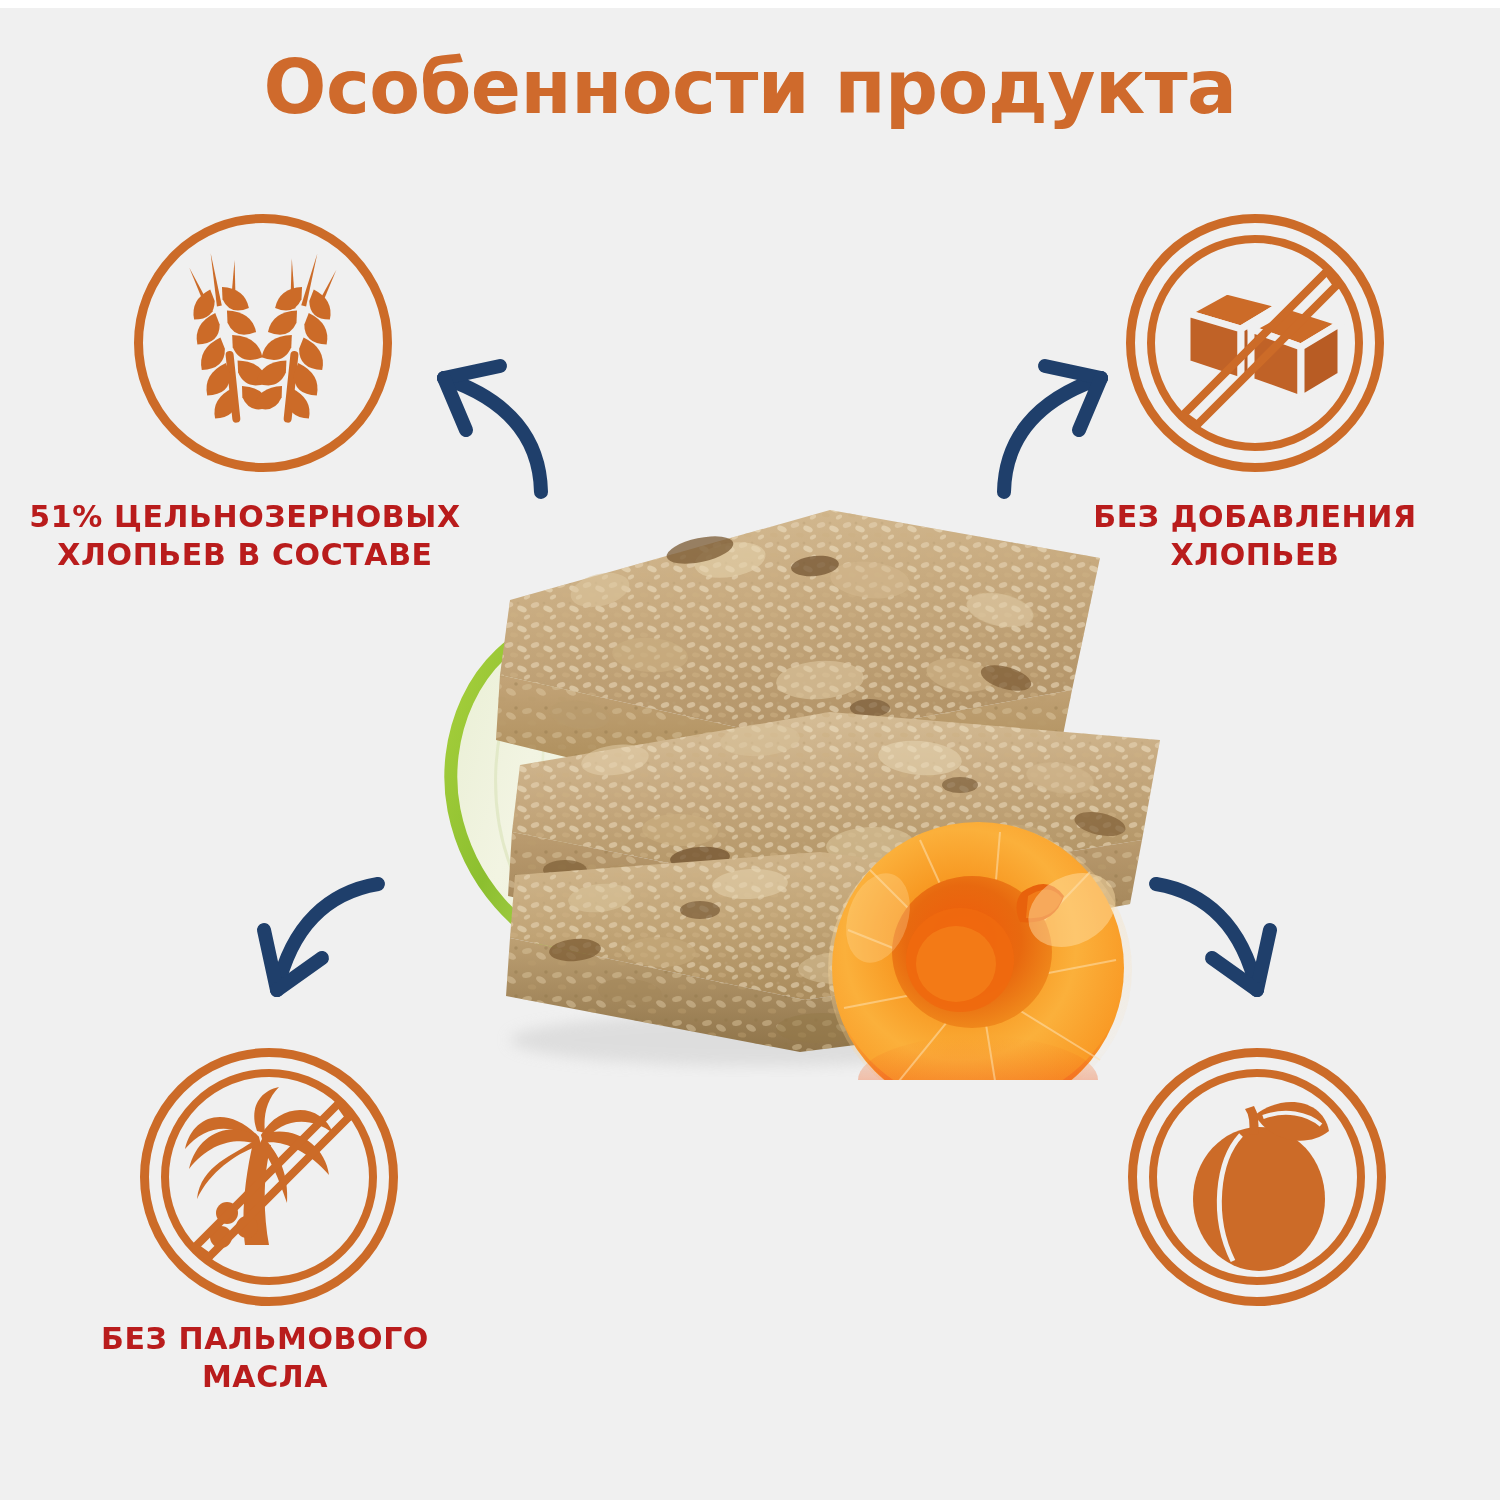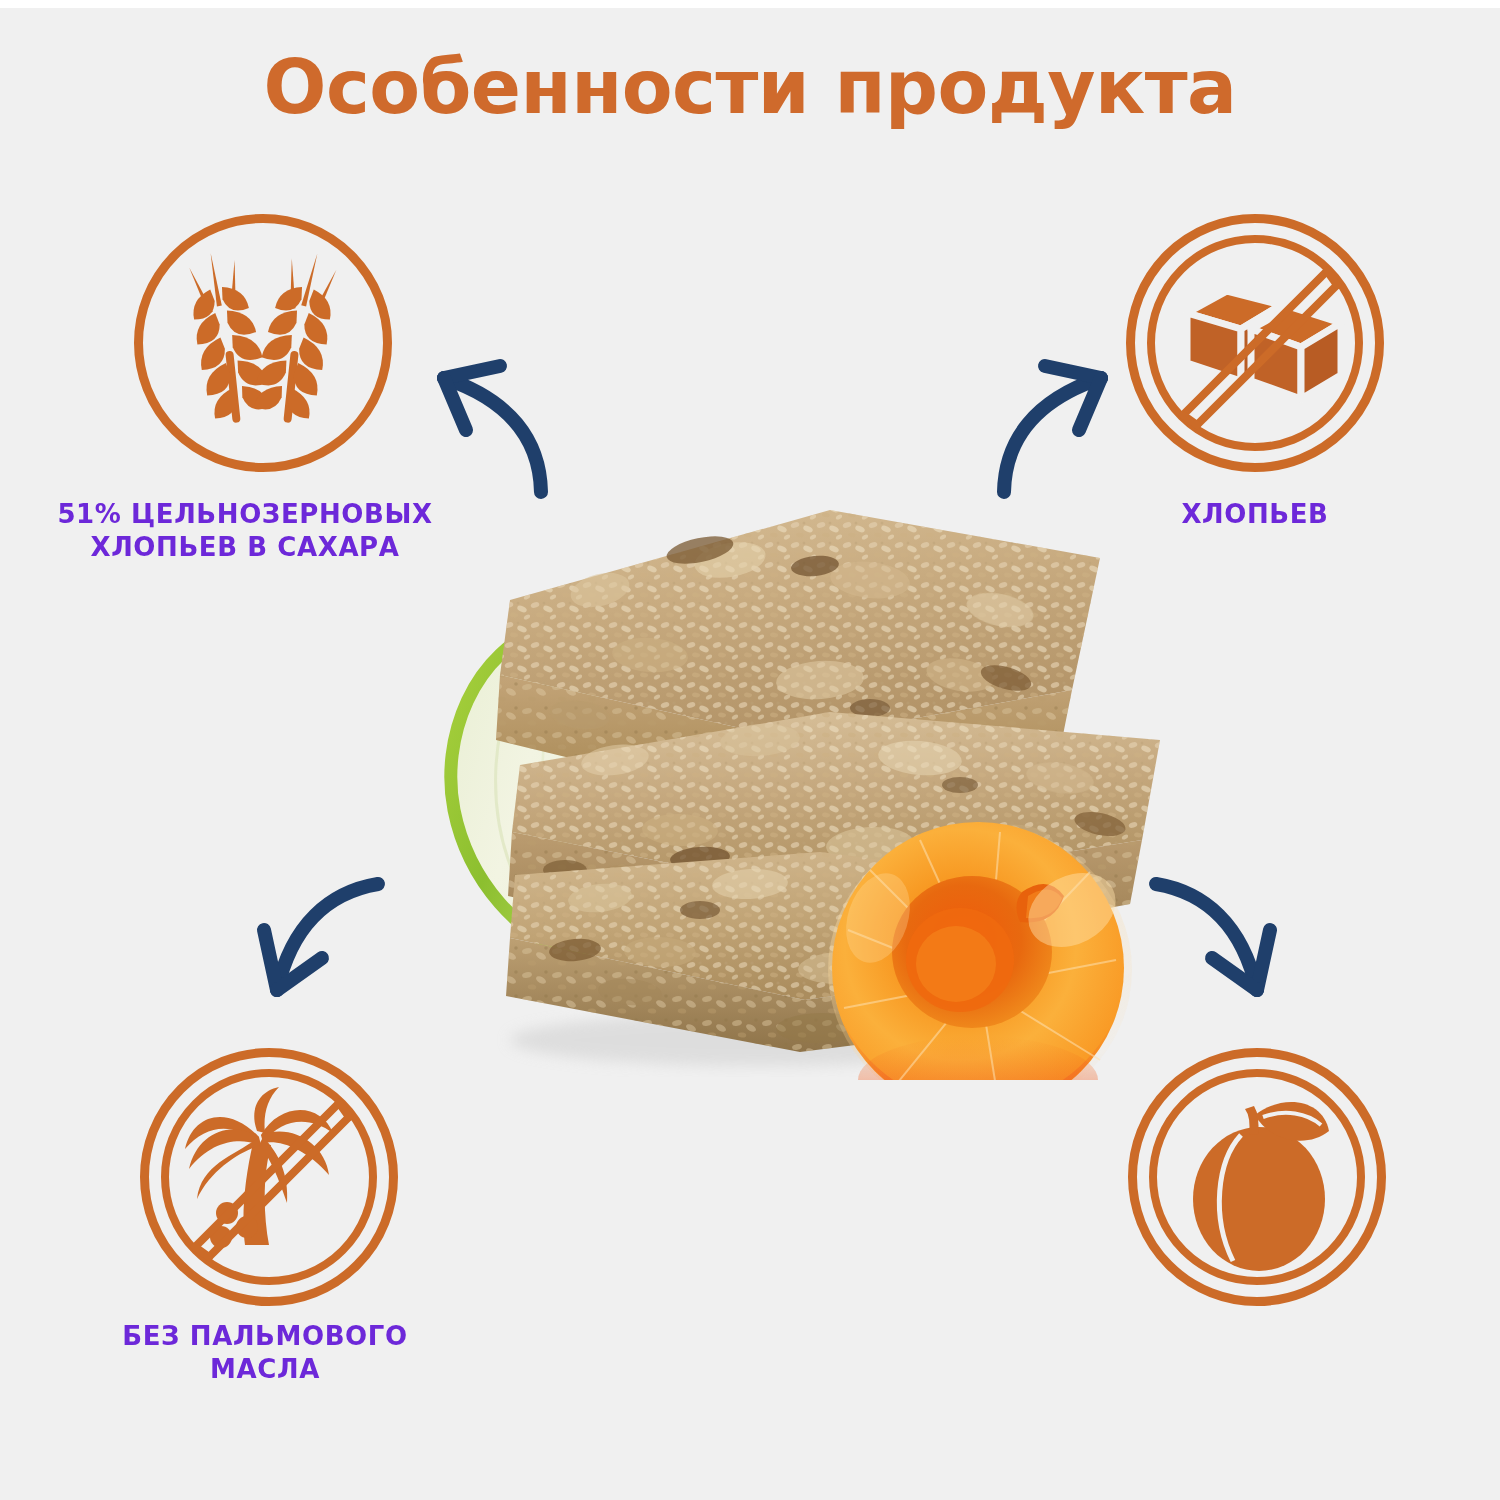--- a/index.html
+++ b/index.html
@@ -42,23 +42,23 @@
     border-radius:50%;
     border:9px solid #cc6b28;
     box-sizing:border-box;
     background:transparent;
   }
   .circle svg{ position:absolute; left:0; top:0; }
 
   .caption{
     position:absolute;
     text-align:center;
-    color:#6d28d9;
+    color:#b91c1c;
     font-weight:bold;
-    font-size:26px;
+    font-size:30px;
     line-height:1.28;
     letter-spacing:0.6px;
     font-family:"DejaVu Sans", sans-serif;
   }
   .caption .l{ display:block; white-space:nowrap; }
 
   
   #f-tl .circle{ left:134px; top:214px; }
   #f-tl .caption{ left:0px;  top:498px; width:490px; }
 
@@ -361,21 +361,21 @@
               <path d="M6 13 q 25 6 25 28 q -23 4 -27 -16 Z"></path>
               <path d="M-5 39 q -23 6 -23 26 q 21 4 25 -15 Z"></path>
               <path d="M5 39 q 23 6 23 26 q -21 4 -25 -15 Z"></path>
             </g>
           </g>
         </g>
       </svg>
     </div>
     <div class="caption">
       <span class="l">51% ЦЕЛЬНОЗЕРНОВЫХ</span>
-      <span class="l">ХЛОПЬЕВ В САХАРА</span>
+      <span class="l">ХЛОПЬЕВ В СОСТАВЕ</span>
     </div>
   </div>
 
   <div class="feature" id="f-tr">
     <div class="circle">
       <svg width="240" height="240" viewBox="0 0 240 240" xmlns="http://www.w3.org/2000/svg">
 
         <g stroke="#f0f0f0" stroke-width="7" stroke-linejoin="round">
 
           <path d="M52 90 L 92 68 L 146 82 L 106 106 Z" fill="#cc6b28"></path>
@@ -391,20 +391,21 @@
 
         <g stroke="#cc6b28" stroke-width="8" stroke-linecap="round" fill="none">
           <line x1="48" y1="192" x2="192" y2="48"></line>
           <line x1="62" y1="202" x2="202" y2="62"></line>
         </g>
         <line x1="48" y1="192" x2="62" y2="202" stroke="#cc6b28" stroke-width="8" stroke-linecap="round"></line>
         <line x1="192" y1="48" x2="202" y2="62" stroke="#cc6b28" stroke-width="8" stroke-linecap="round"></line>
       </svg>
     </div>
     <div class="caption">
+      <span class="l">БЕЗ ДОБАВЛЕНИЯ</span>
       <span class="l">ХЛОПЬЕВ</span>
     </div>
   </div>
 
   <div class="feature" id="f-bl">
     <div class="circle">
       <svg width="240" height="240" viewBox="0 0 240 240" xmlns="http://www.w3.org/2000/svg">
         <g fill="#cc6b28">
 
           <path d="M104 86 C 96 120, 92 158, 96 188 L 120 188 C 114 156, 114 118, 122 88 Z"></path>

